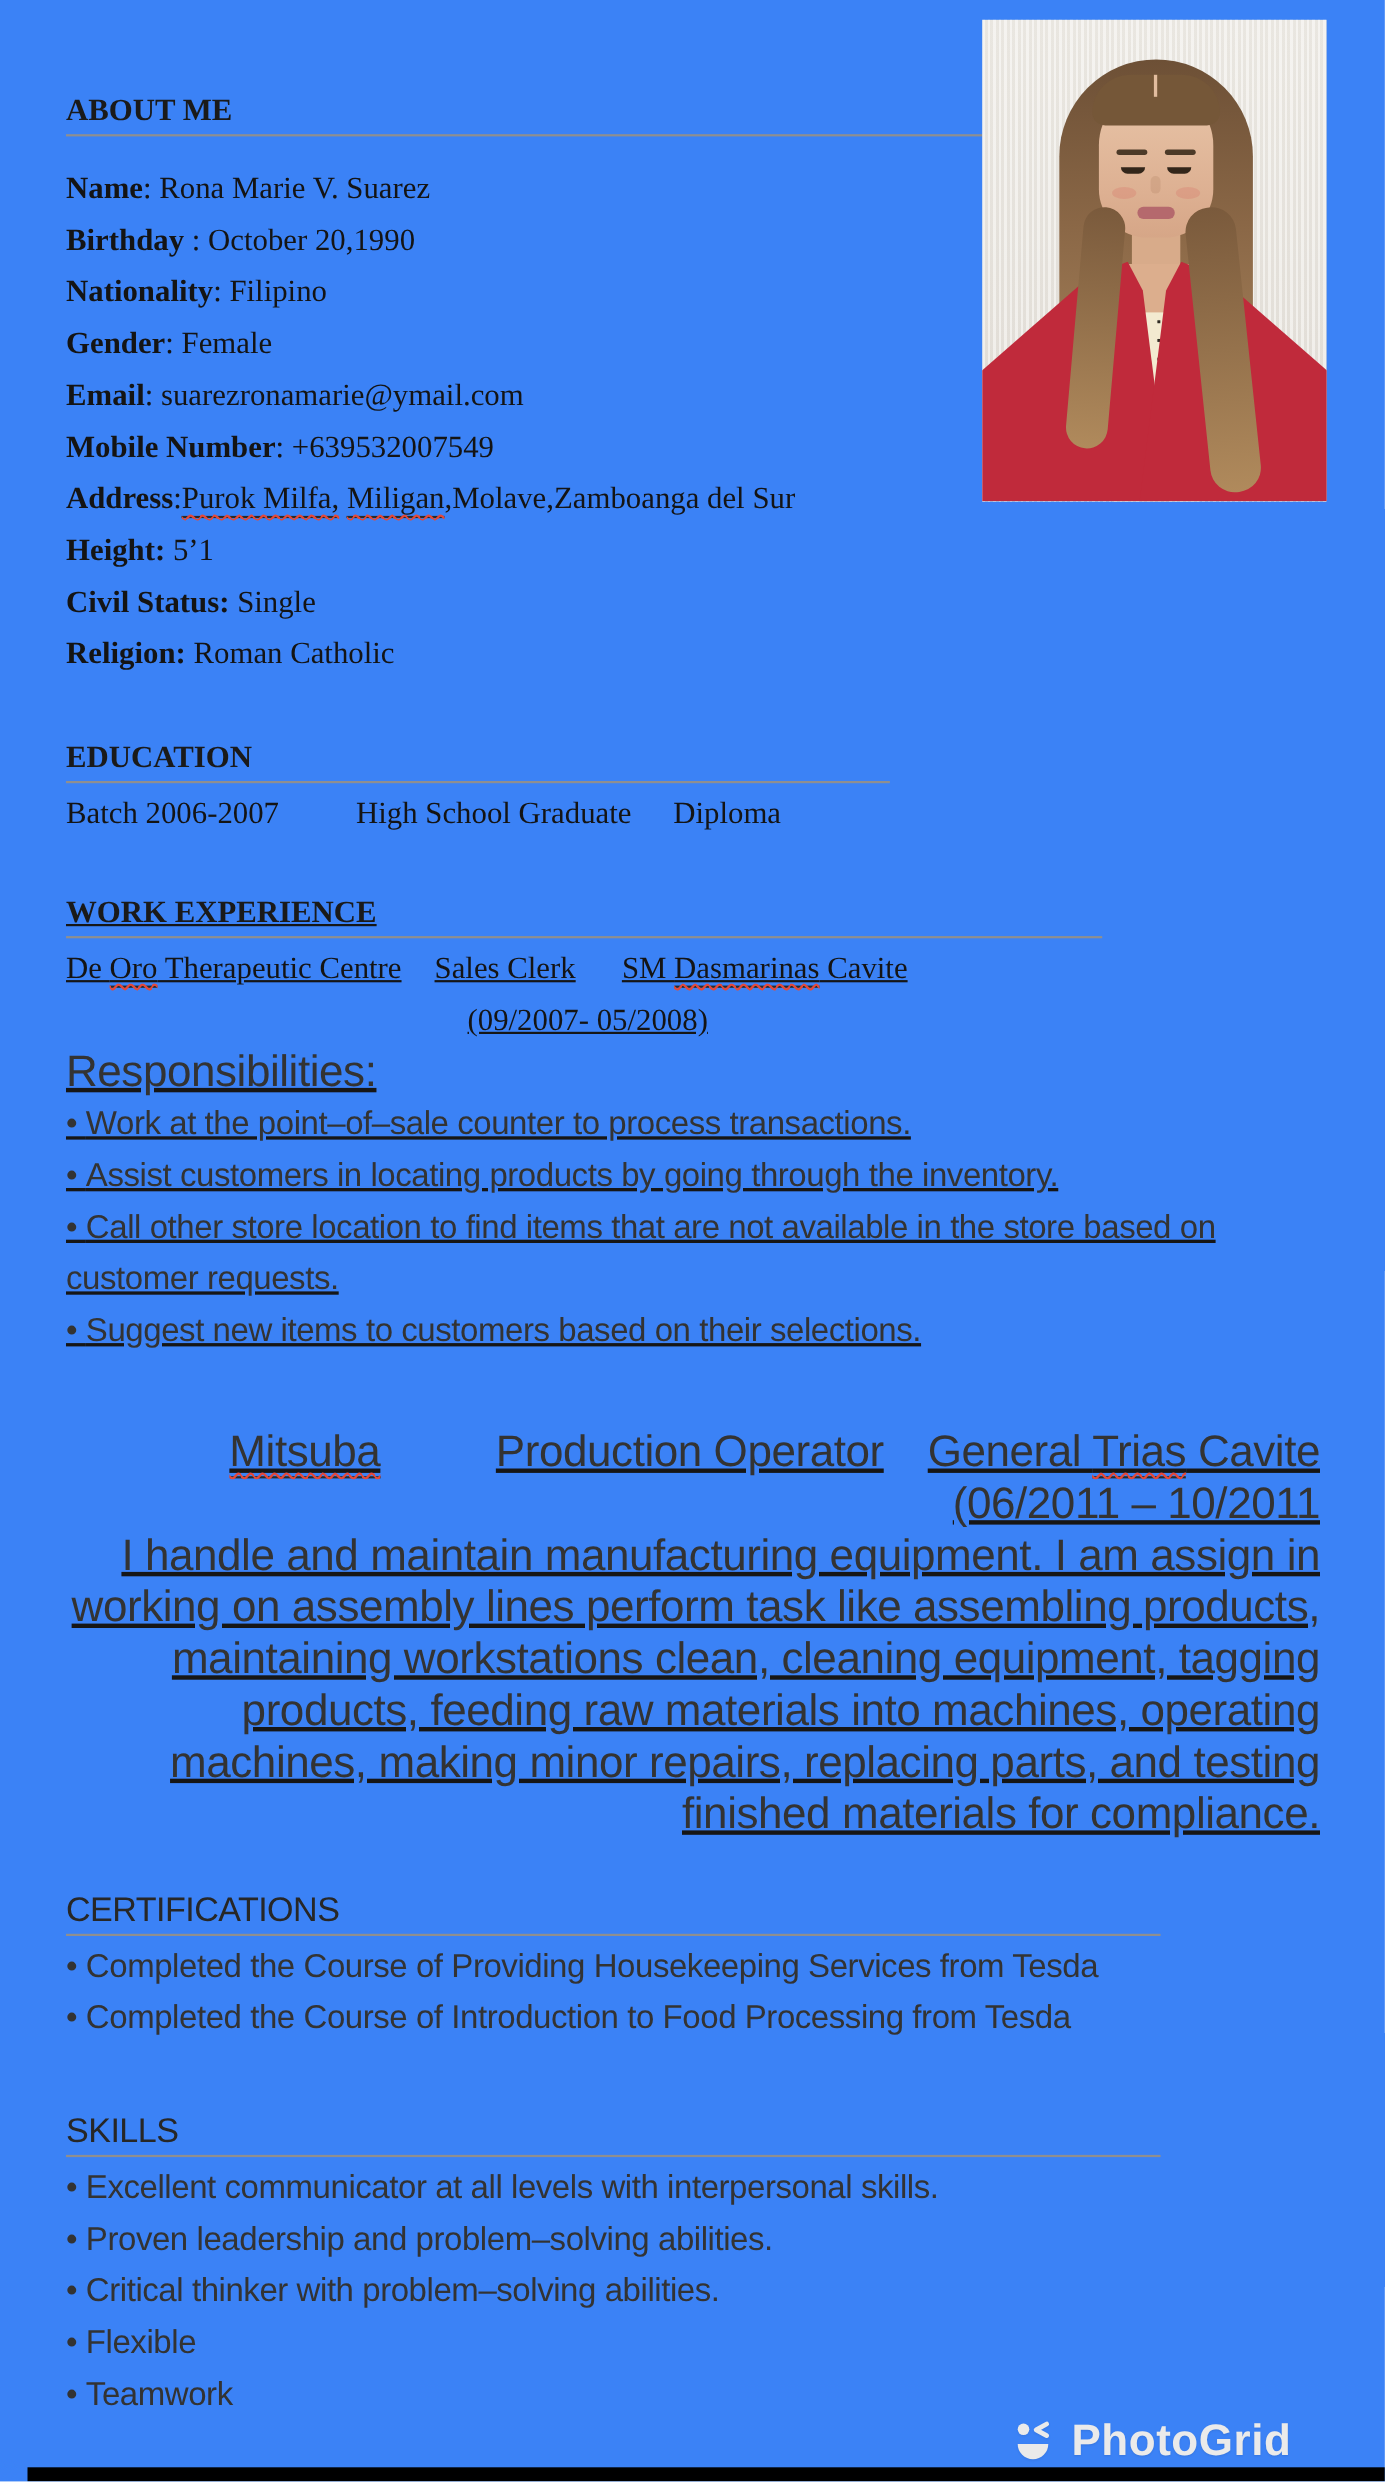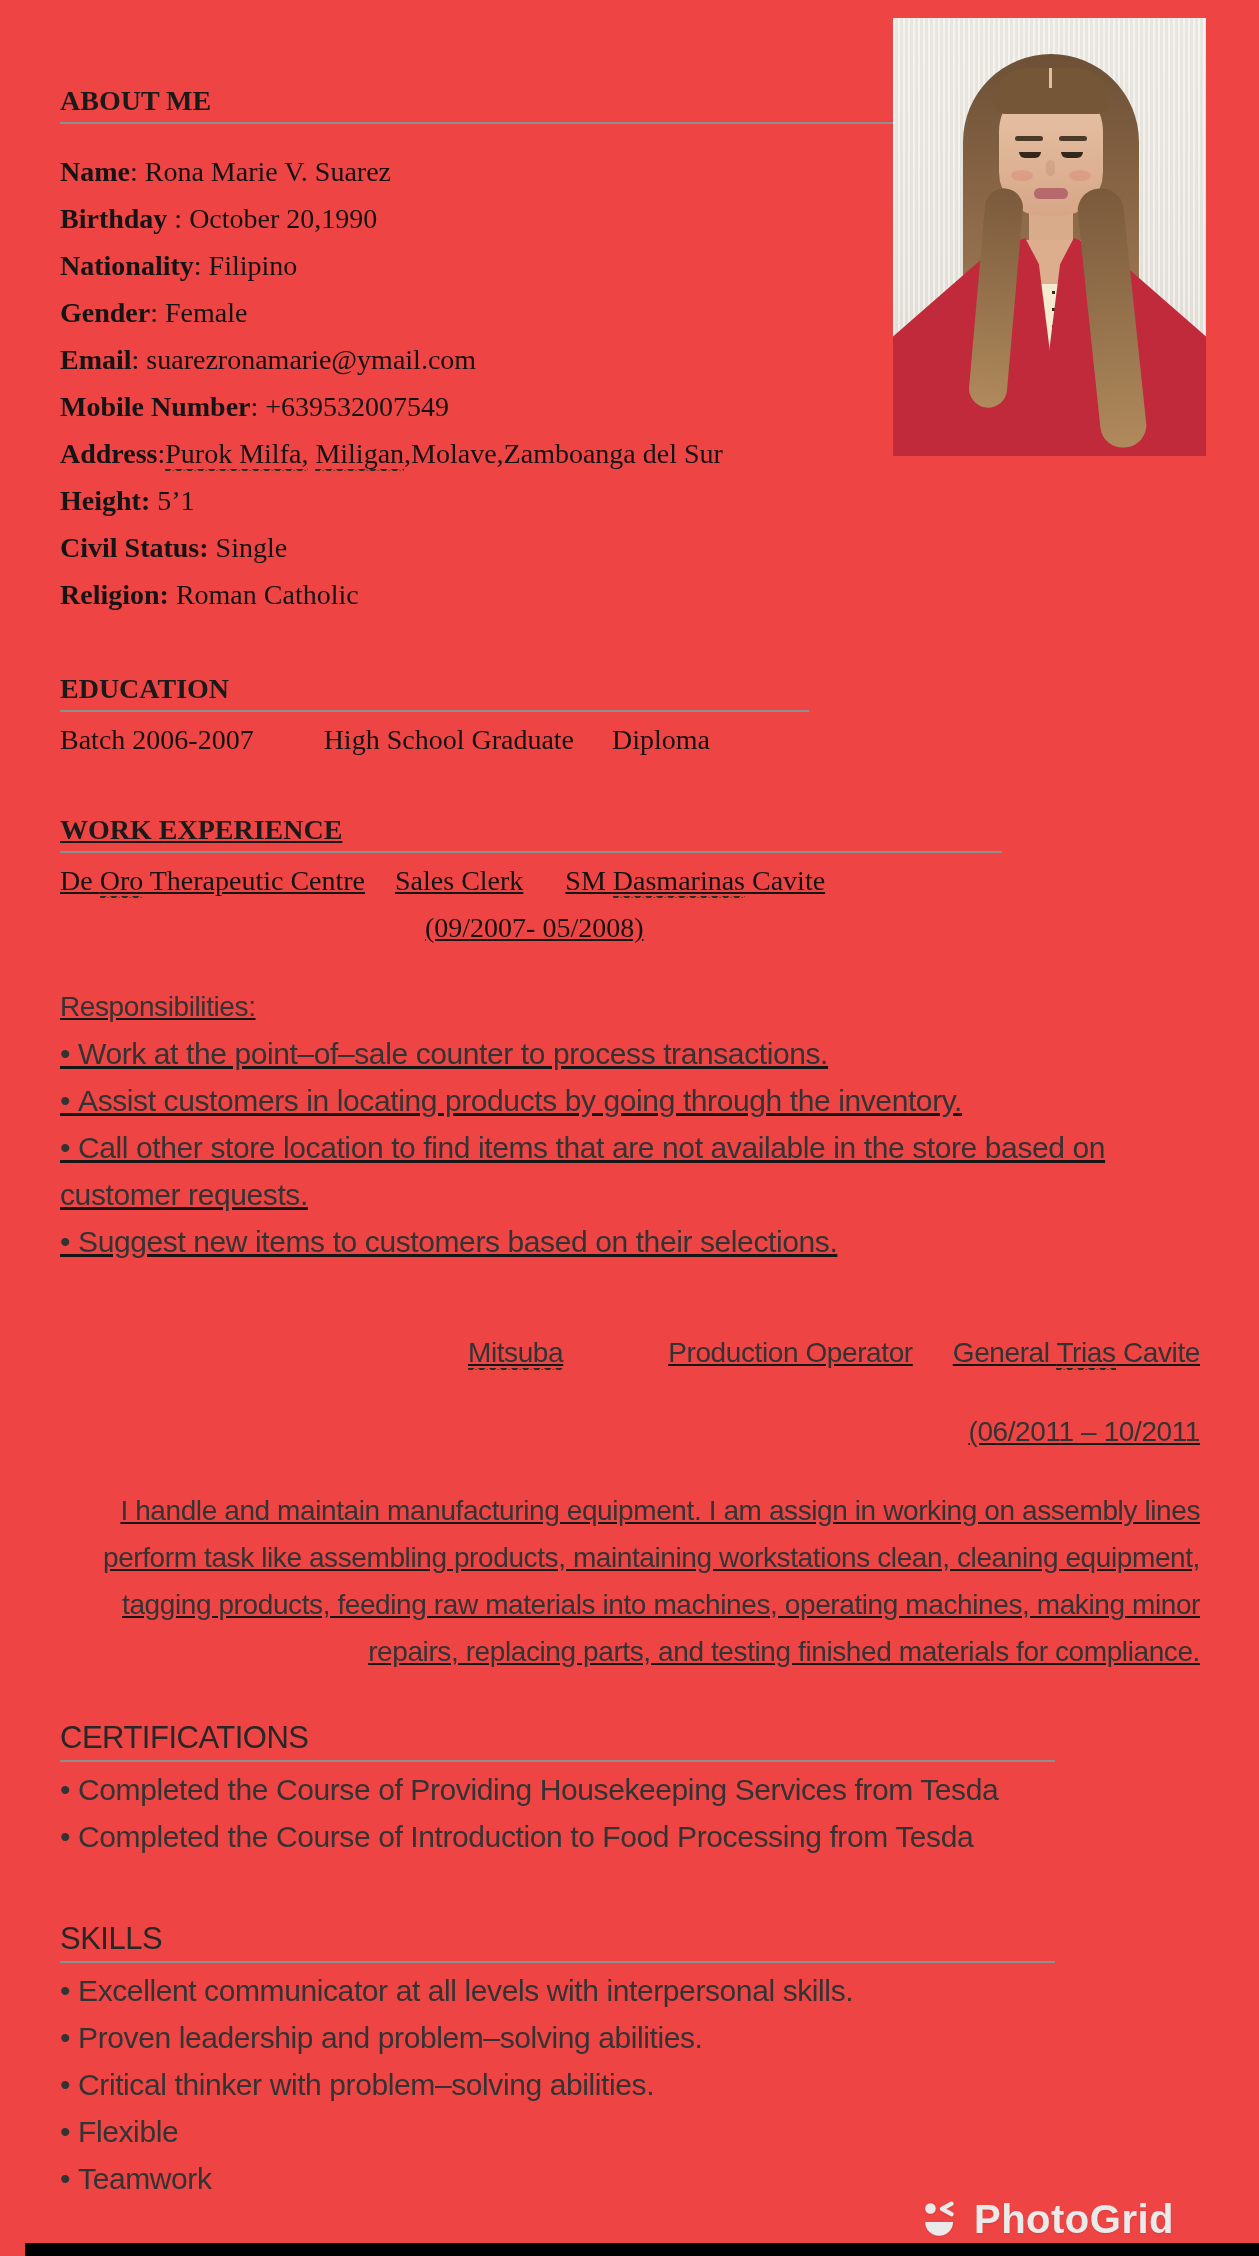--- a/index.html
+++ b/index.html
@@ -1,18 +1,18 @@
 <!DOCTYPE html>
 <html><head>
 <meta charset="utf-8">
 <style>
   html,body { margin:0; padding:0; background:#ffffff; }
   .page {
     position:relative; width:1259px; height:2256px;
-    background:#ef4444; overflow:hidden;
+    background:#3b82f6; overflow:hidden;
     font-family:"Liberation Serif", serif; color:#161616;
   }
   .content { position:absolute; left:60px; top:86px; width:1140px; }
 
   
   .h-serif {
     font-family:"Liberation Serif", serif; font-size:28px; font-weight:700;
     color:#1a1a1a; margin:0; line-height:30px; padding-bottom:6px;
     border-bottom:2px solid #8f8f8f;
   }
@@ -41,21 +41,21 @@
   }
 
   .gap-edu1 { margin-right:70px; }  .gap-edu2 { margin-right:38px; }
   .gap-j1a  { margin-right:30px; }  .gap-j1b  { margin-right:42px; }
   .gap-j2a  { margin-right:105px; } .gap-j2b  { margin-right:40px; }
   .indent-date1 { margin-left:365px; }
   .indent-date2 { margin-left:320px; }
 
   
   .sans { font-family:"Liberation Sans", sans-serif; color:#333333; letter-spacing:-0.4px; }
-  .sans .srow, .sansrow { font-size:28px; line-height:47px; color:#333333;margin-top:32px; }
+  .sans .srow, .sansrow { font-size:40px; line-height:47px; color:#333333; }
   .bl { font-size:30px; line-height:47px; }
   .bl::before { content:"\2022\00a0"; }
 
   #sec-edu   { margin-top:56px; }
   #sec-work  { margin-top:52px;text-decoration:underline; }
   .job2      { margin-top:64px;text-align:right; }
   #sec-cert  { margin-top:46px; }
   #sec-skill { margin-top:62px; }
   .after-rule { margin-top:4px; }
 

